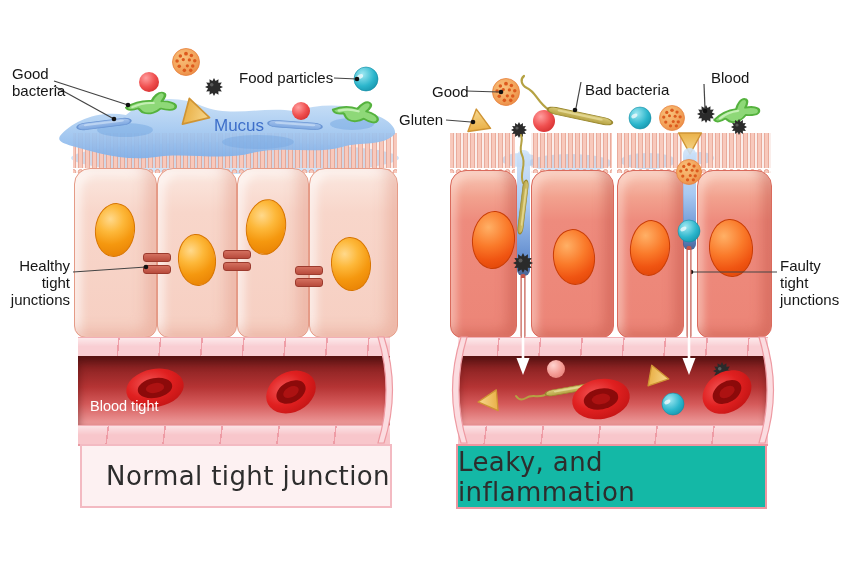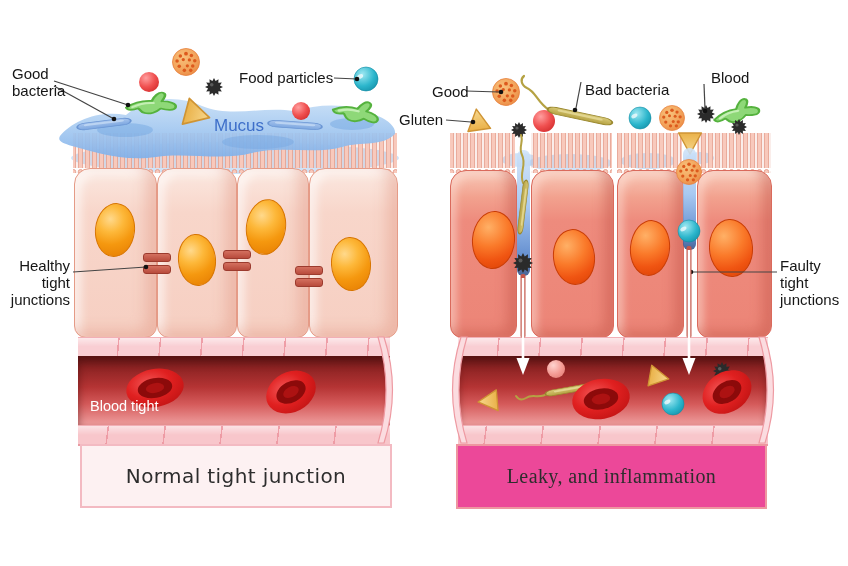--- a/index.html
+++ b/index.html
@@ -25,24 +25,24 @@
   .wall{background-color:#f9ced3;
         background-image:repeating-linear-gradient(95deg,rgba(240,160,170,0) 0 40px,rgba(236,148,158,.85) 40px 41.5px),
                          linear-gradient(180deg,rgba(255,255,255,.55),rgba(255,255,255,0) 45%);
         border-top:1px solid #f2afb6;border-bottom:2px solid #e89aa2;}
   .wallB{background-color:#f8c6cb;
         background-image:repeating-linear-gradient(-83deg,rgba(240,160,170,0) 0 55px,rgba(236,148,158,.85) 55px 56.5px),
                          linear-gradient(180deg,rgba(255,255,255,.5),rgba(255,255,255,0) 50%);
         border-top:1px solid #f2afb6;border-bottom:2px solid #e89aa2;}
   .lumen{background:linear-gradient(180deg,#741c1c 0%,#8f2424 18%,#b53434 45%,#d55b5b 70%,#eb9595 96%);
          box-shadow:inset 0 6px 8px rgba(60,10,10,.55);}
-  .caption{display:flex;align-items:center;justify-content:center;
-           font-family:"DejaVu Sans",sans-serif;font-size:20px;letter-spacing:.4px;color:#2d2d2d;}
+  .caption{display:flex;align-items:center;justify-content:flex-end;
+           font-family:"DejaVu Sans",sans-serif;font-size:26px;letter-spacing:.4px;color:#2d2d2d;}
   .capL{background:#fdf1f2;border:2px solid #f3bac2;}
-  .capR{background:#ec4899;border:2px solid #ee96a0;font-family:Liberation Serif, serif;}
+  .capR{background:#14b8a6;border:2px solid #ee96a0;}
   svg{display:block;}
 </style>
 </head>
 <body>
 
 <div id="stage">
 
   <svg class="abs" style="left:0;top:0" width="848" height="566" viewBox="0 0 848 566">
     <defs>
       <pattern id="villi" width="7" height="42" patternUnits="userSpaceOnUse">

